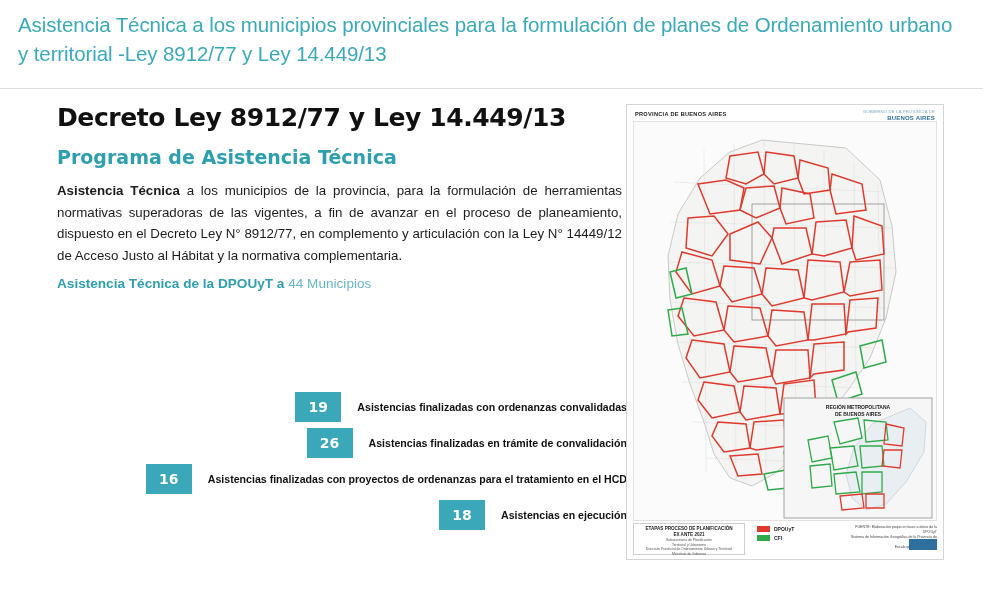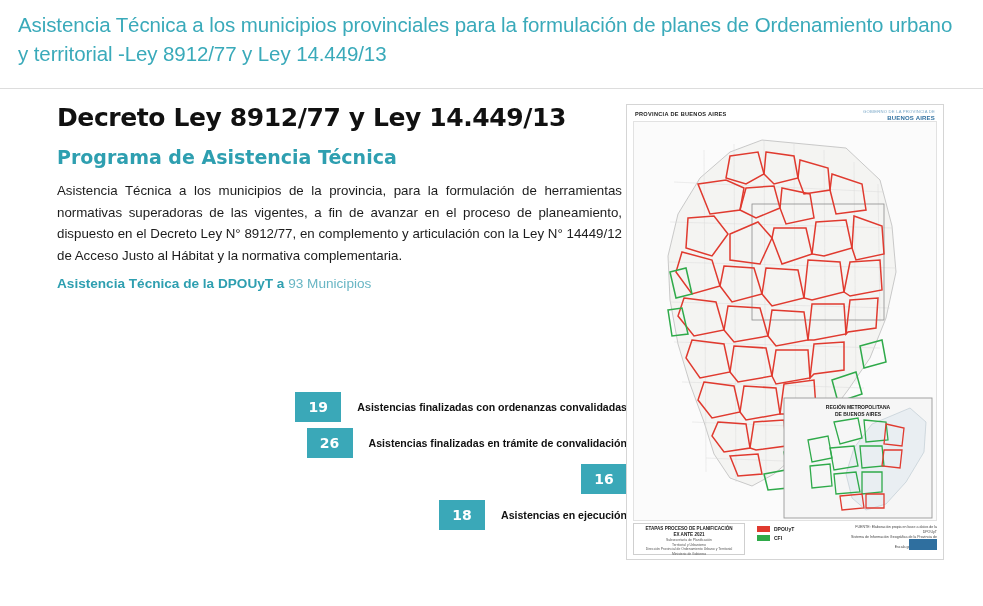--- a/index.html
+++ b/index.html
@@ -67,21 +67,21 @@
     font-family: "DejaVu Sans", sans-serif;
   }
   .para {
     font-size: 13.3px;
     line-height: 21.5px;
     color: #1c1c1c;
     text-align: justify;
     margin: 0 0 10px 0;
   }
   .para b {
-    font-weight: normal;
+    font-weight: bold;
   }
   .subhead {
     font-size: 13.6px;
     margin: 0 0 9px 0;
     font-weight: bold;
     color: #2e9fb0;
   }
   .subhead .count {
     color: #69b6c4;
     font-weight: normal;
@@ -256,34 +256,35 @@
 
   <div class="header">
     <div class="header-title">Asistencia Técnica a los municipios provinciales para la formulación de planes de Ordenamiento urbano y territorial -Ley 8912/77 y Ley 14.449/13</div>
   </div>
   <div class="header-rule"></div>
 
   <div class="left-col">
     <div class="h1">Decreto Ley 8912/77 y Ley 14.449/13</div>
     <div class="h2">Programa de Asistencia Técnica</div>
     <p class="para"><b>Asistencia Técnica</b><span> a los municipios de la provincia, para la formulación de herramientas normativas superadoras de las vigentes, a fin de avanzar  en el proceso de planeamiento, dispuesto en el Decreto Ley N° 8912/77, en complemento y articulación con la Ley N° 14449/12 de Acceso Justo al Hábitat y la normativa complementaria.</span></p>
-    <div class="subhead"><span>Asistencia Técnica de la DPOUyT a</span> <span class="count">93 Municipios</span></div>
+    <div class="subhead"><span>Asistencia Técnica de la DPOUyT a</span> <span class="count">44 Municipios</span></div>
   </div>
 
   <div class="stats">
     <div class="stat-row">
       <div class="stat-num">19</div>
       <div class="stat-text">Asistencias finalizadas con ordenanzas convalidadas</div>
     </div>
     <div class="stat-row">
       <div class="stat-num">26</div>
       <div class="stat-text">Asistencias finalizadas en trámite de convalidación</div>
     </div>
     <div class="stat-row">
       <div class="stat-num">16</div>
+      <div class="stat-text">Asistencias finalizadas con proyectos de ordenanzas para el tratamiento en el HCD</div>
     </div>
     <div class="stat-row">
       <div class="stat-num">18</div>
       <div class="stat-text">Asistencias en ejecución</div>
     </div>
   </div>
 
   <div class="map-panel">
     <div class="map-head">PROVINCIA DE BUENOS AIRES</div>
     <div class="map-logo">

